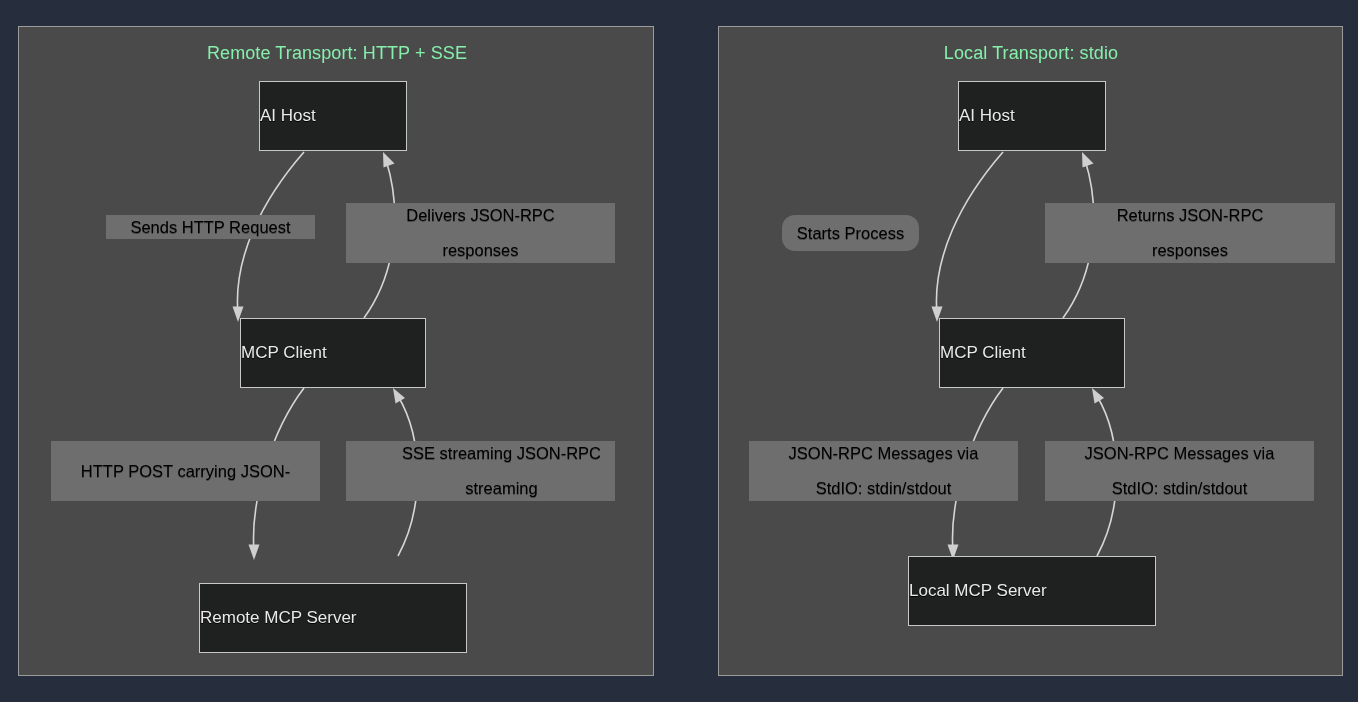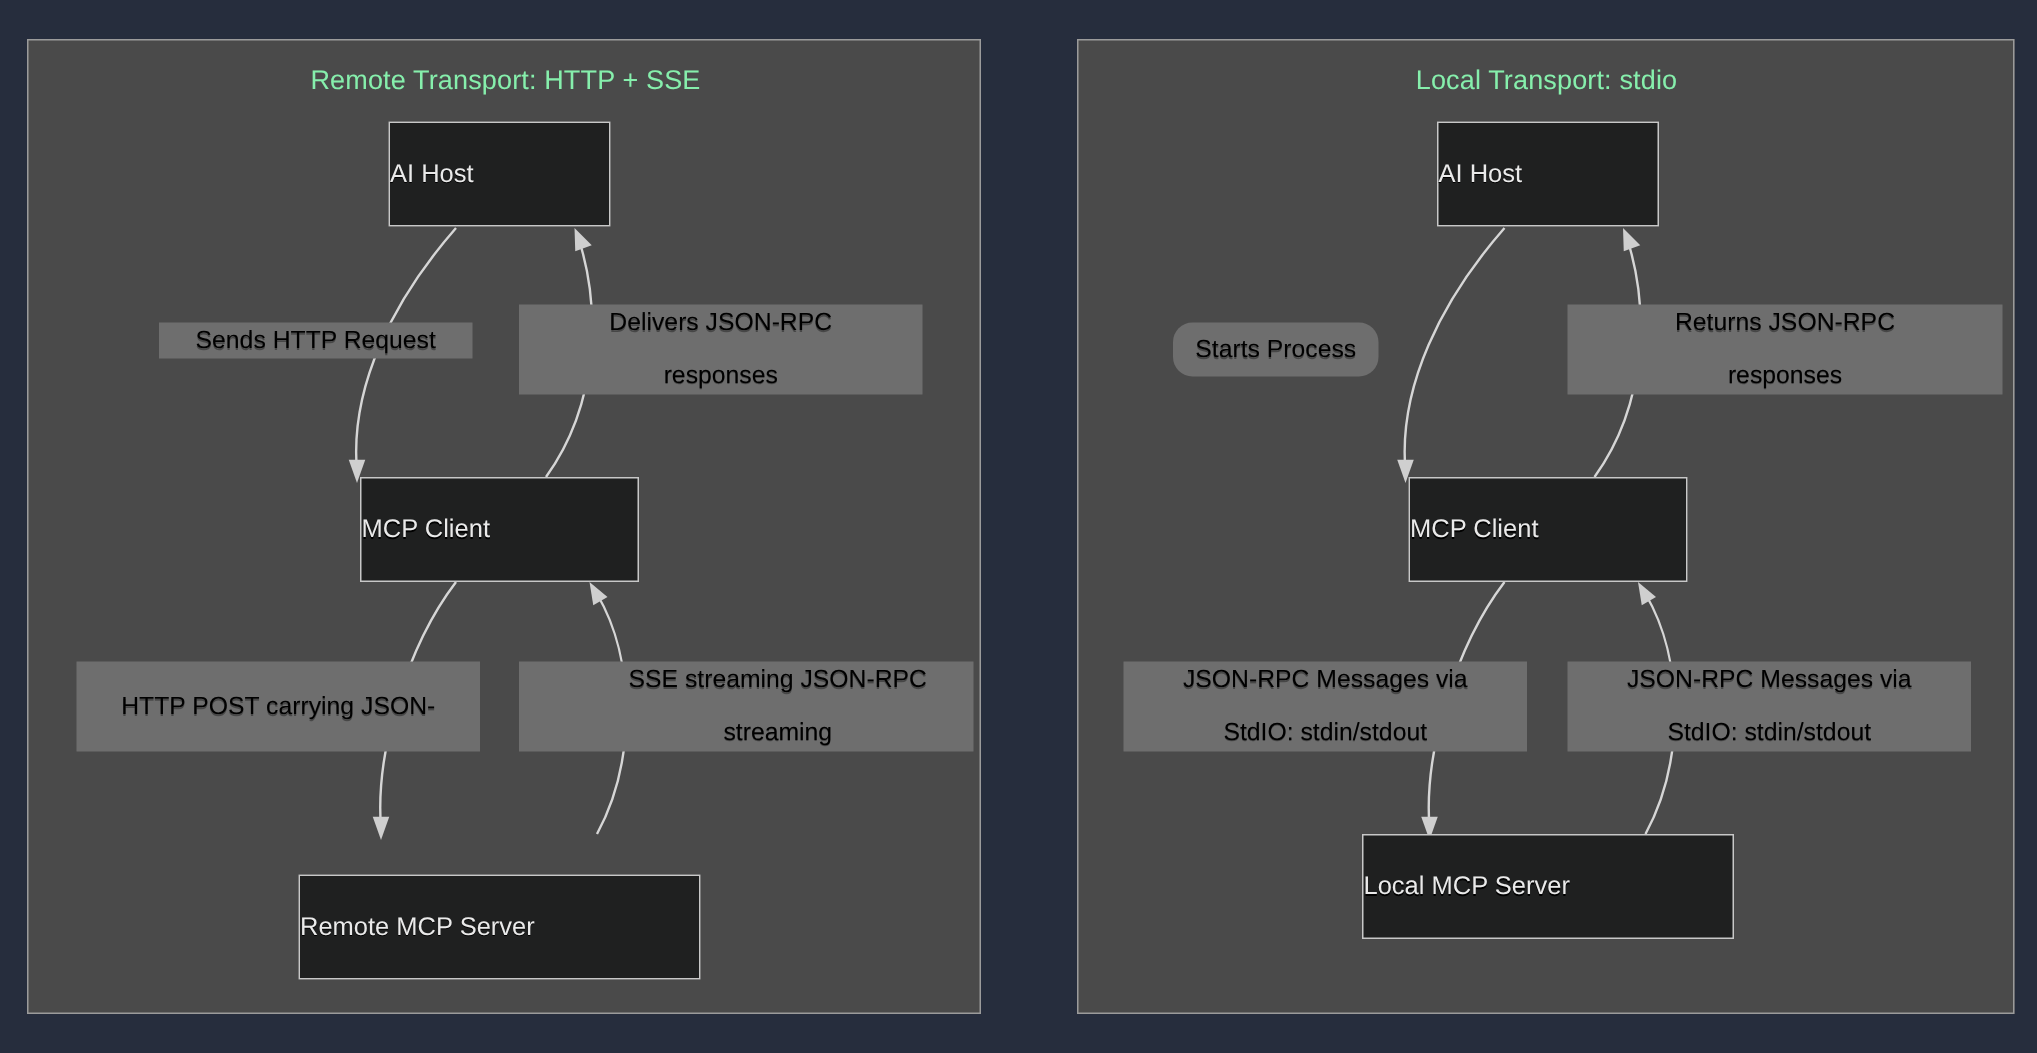--- a/index.html
+++ b/index.html
@@ -156,21 +156,21 @@
 
   <div class="edge-label" style="left:346px; top:203px; width:269px; height:60px;">
     <span>Delivers JSON-RPC</span>
     <span>responses</span>
   </div>
 
   <div class="edge-label" style="left:51px; top:441px; width:269px; height:60px;">
     <span>HTTP POST carrying JSON-</span>
   </div>
 
-  <div class="edge-label" style="left:346px; top:441px; width:303px; height:60px;padding-left:48px;">
+  <div class="edge-label" style="left:346px; top:441px; width:269px; height:60px;padding-left:48px;">
     <span>SSE streaming JSON-RPC</span>
     <span>streaming</span>
   </div>
 
   <div class="edge-label one-line" style="left:782px; top:215px; width:137px; height:36px;border-radius:13px;">
     <span>Starts Process</span>
   </div>
 
   <div class="edge-label" style="left:1045px; top:203px; width:290px; height:60px;">
     <span>Returns JSON-RPC</span>

